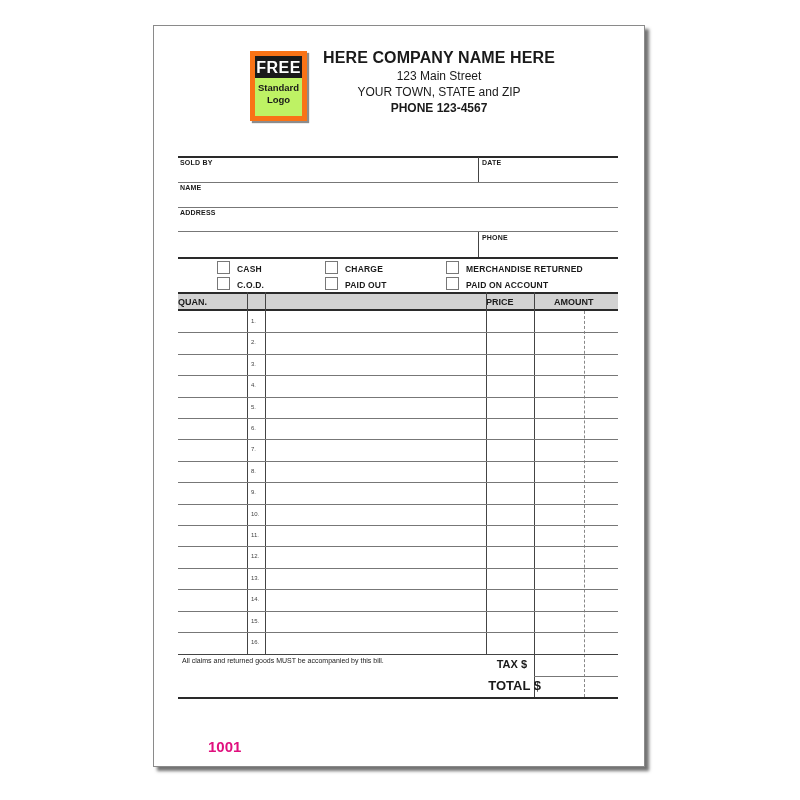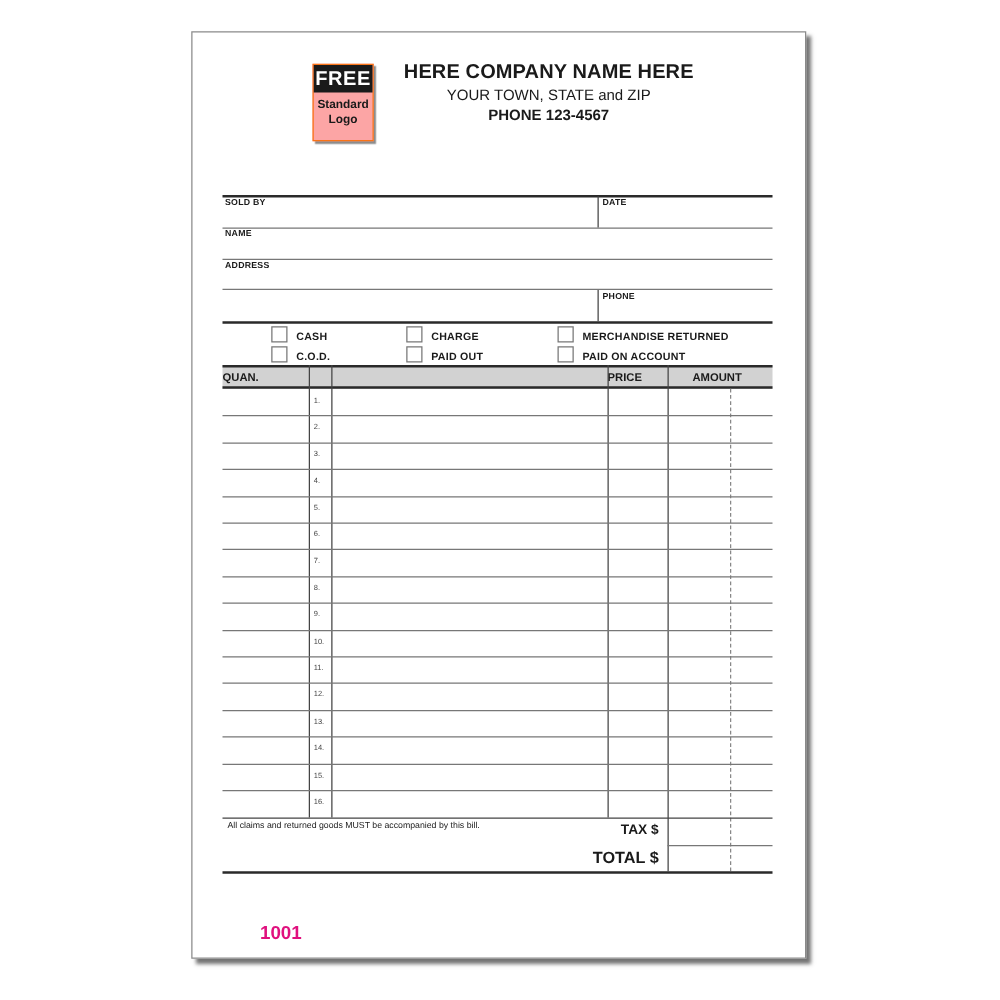--- a/index.html
+++ b/index.html
@@ -9,21 +9,21 @@
   }
   .page {
     position: absolute; left: 153px; top: 25px; width: 490px; height: 740px;
     background: #fff; border: 1px solid #8a8a8a;
     box-shadow: 4px 4px 3px rgba(70,70,70,0.75);
   }
   .abs { position: absolute; }
 
   
   .logo { position: absolute; left: 96px; top: 25px; width: 47px; height: 60px;
-    border: 1px solid #f97316; background: #fca5a5; box-shadow: 2px 2px 1px rgba(0,0,0,0.45); }
+    border: 5px solid #f97316; background: #bef264; box-shadow: 2px 2px 1px rgba(0,0,0,0.45); }
   .logo-top { background: #1a1a1a; color: #fff; font-weight: bold; font-size: 16px;
     text-align: center; height: 22px; line-height: 23px; letter-spacing: 0.5px; }
   .logo-bottom { font-size: 9.5px; font-weight: bold; text-align: center; line-height: 12px; padding-top: 4px; }
   .company { position: absolute; left: 150px; top: 22px; width: 270px; text-align: center; }
   .company .name { font-weight: bold; font-size: 16px; line-height: 20px; letter-spacing: 0.1px; }
   .company .line { font-size: 12px; line-height: 16px; }
   .company .phone { font-weight: bold; font-size: 12px; line-height: 16px; }
 
   
   .hline { position: absolute; left: 24px; width: 440px; height: 0; border-top: 1px solid #777; }
@@ -39,40 +39,41 @@
   
   .thead { position: absolute; left: 24px; top: 266px; width: 440px; height: 19px;
     background: #d2d2d2; border-top: 2px solid #2a2a2a; border-bottom: 2px solid #2a2a2a; box-sizing: border-box; }
   .th { position: absolute; top: 0; height: 15px; line-height: 16px; font-size: 9px; font-weight: bold; text-align: left; }
   .rowline { position: absolute; left: 24px; width: 440px; border-top: 1px solid #777; }
   .rownum { position: absolute; left: 97px; font-size: 6px; color: #444; }
   .dash { position: absolute; left: 430px; width: 0; border-left: 1px dashed #888; }
 
   .note { position: absolute; left: 28px; top: 631px; font-size: 7px; }
   .tax { position: absolute; right: 117px; top: 632px; font-size: 11px; font-weight: bold; }
-  .total { position: absolute; right: 117px; top: 652px; font-size: 13px; font-weight: bold; }
+  .total { position: absolute; right: 103px; top: 652px; font-size: 13px; font-weight: bold; }
   .number { position: absolute; left: 54px; top: 679px; font-size: 15px; font-weight: bold; margin-top: 33px; }
   .thanks { position: absolute; right: 26px; top: 674px; font-family: "DejaVu Serif", "Liberation Serif", serif;
     font-style: italic; font-size: 22px; color: #b4b4b4; letter-spacing: 0.5px; }
 </style>
 </head>
 <body>
 
 <div class="page">
 
   <div class="logo">
     <div class="logo-top">FREE</div>
     <div class="logo-bottom">
       <div>Standard</div>
       <div>Logo</div>
     </div>
   </div>
 
   <div class="company">
     <div class="name">HERE COMPANY NAME HERE</div>
+    <div class="line">123 Main Street</div>
     <div class="line">YOUR TOWN, STATE and ZIP</div>
     <div class="phone">PHONE 123-4567</div>
   </div>
 
   <div class="hline thick" style="top:130px"></div>
   <div class="hline" style="top:156px"></div>
   <div class="hline" style="top:181px"></div>
   <div class="hline" style="top:205px"></div>
   <div class="hline thick" style="top:231px"></div>
   <div class="vline" style="left:324px; top:131px; height:25px"></div>

